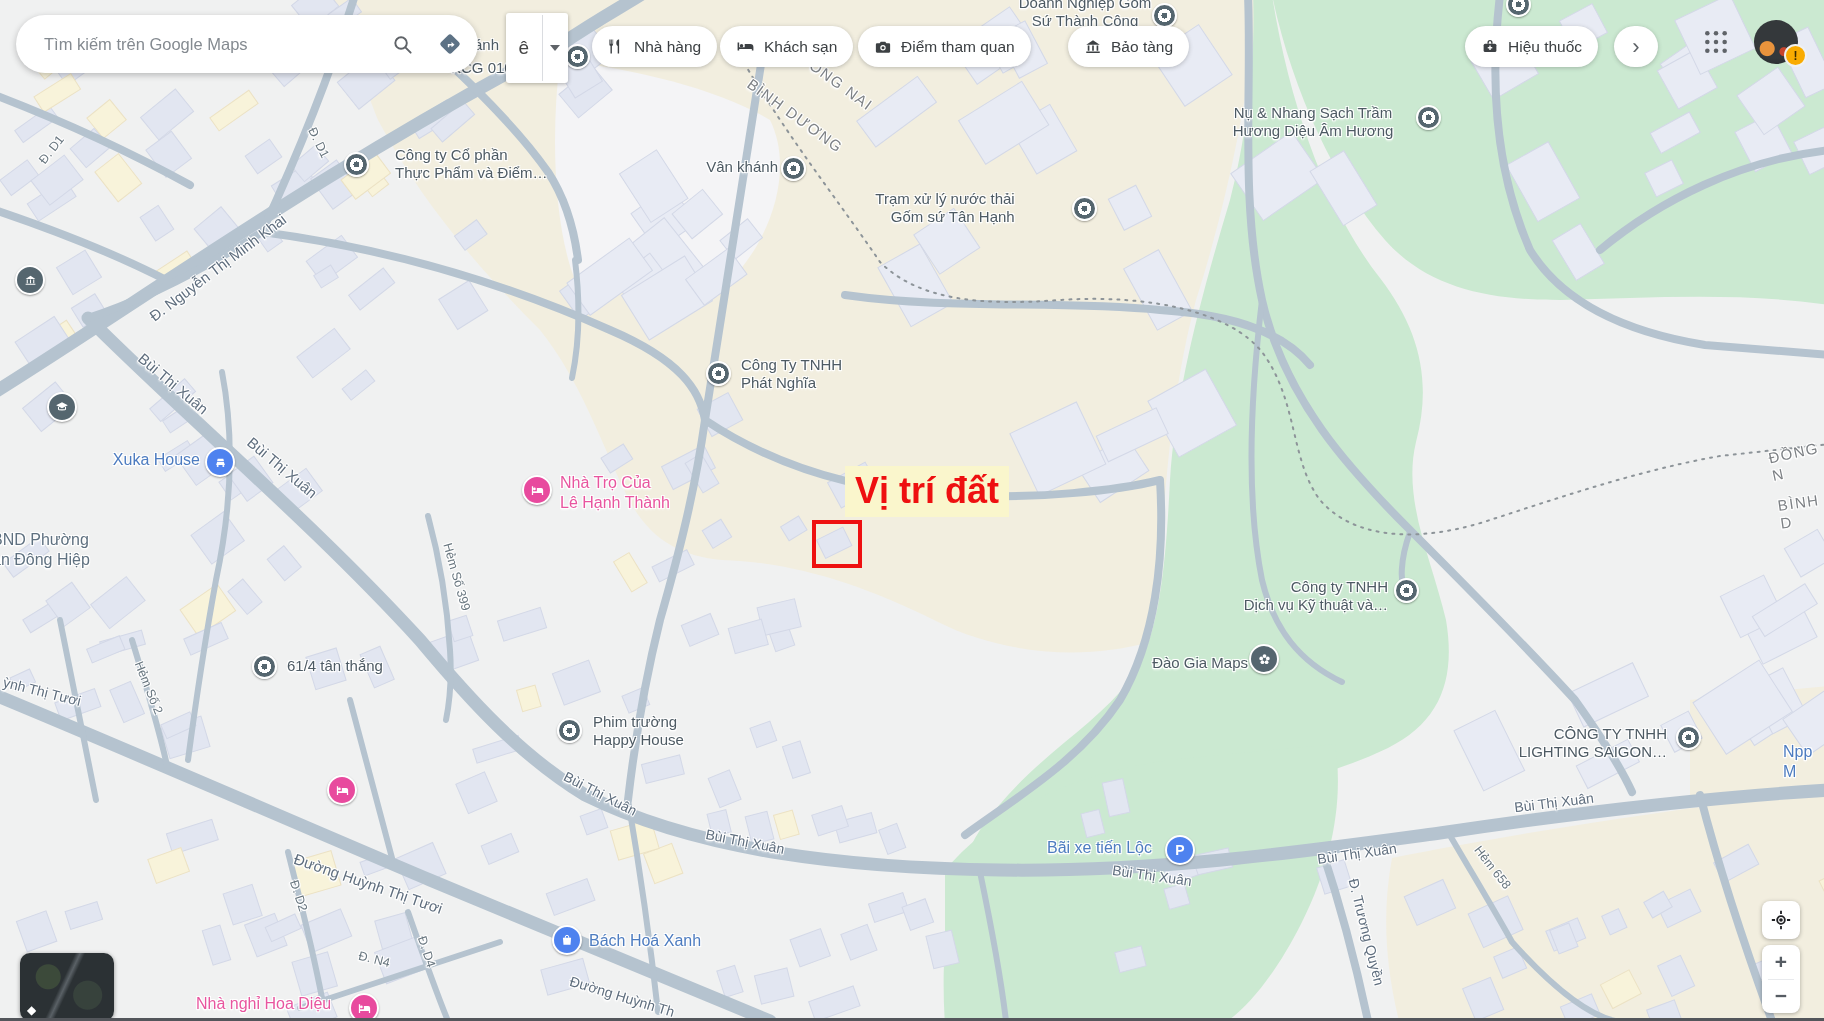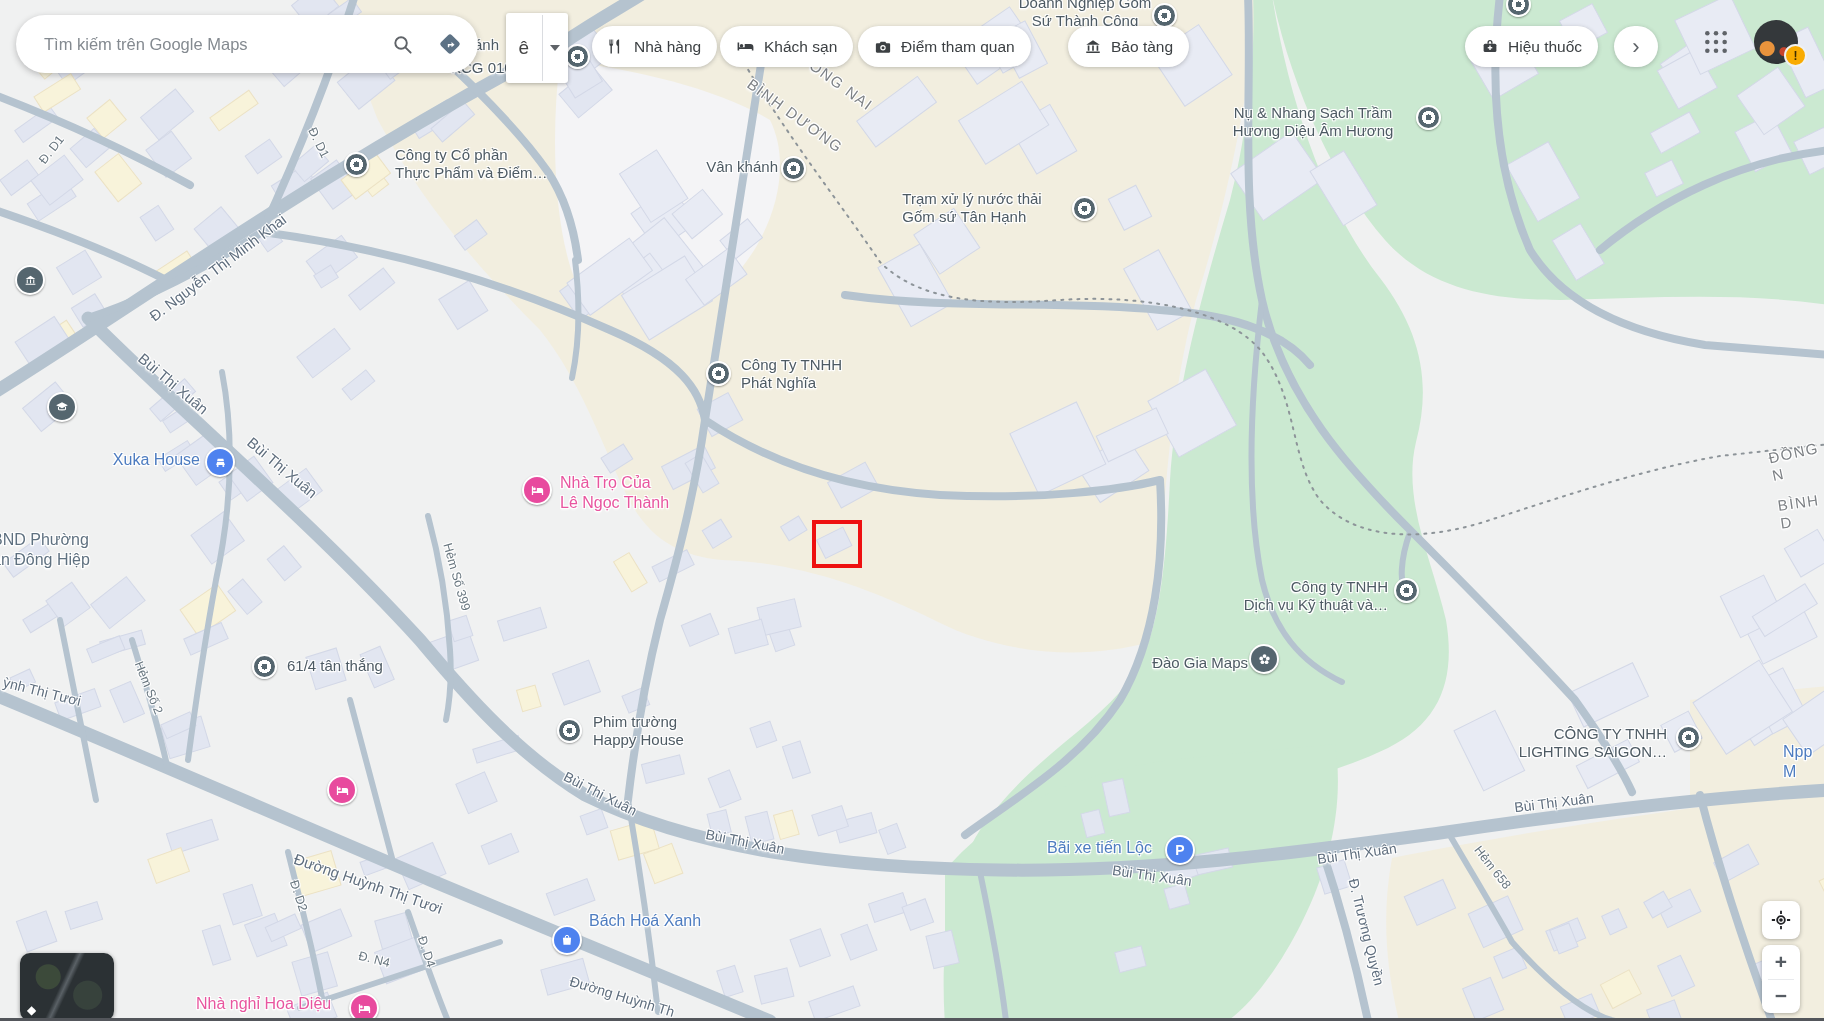--- a/index.html
+++ b/index.html
@@ -344,42 +344,42 @@
   <span class="lbl street-sm" style="left:1492px;top:868px;transform:translate(-50%,-50%) rotate(52deg)">Hẻm 658</span>
 
   <span class="lbl boundary" style="left:836px;top:82px;transform:translate(-50%,-50%) rotate(36deg)">ĐỒNG NAI</span>
   <span class="lbl boundary" style="left:795px;top:116px;transform:translate(-50%,-50%) rotate(36deg)">BÌNH DƯƠNG</span>
   <span class="lbl boundary" style="left:1770px;top:462px;transform:translate(0,-50%) rotate(-12deg)">ĐỒNG N</span>
   <span class="lbl boundary" style="left:1779px;top:512px;transform:translate(0,-50%) rotate(-8deg)">BÌNH D</span>
 
   <span class="lbl poi" style="left:395px;top:164px;transform:translate(0,-50%)">Công ty Cổ phần
 Thực Phẩm và Điểm…</span>
   <span class="lbl poi" style="left:778px;top:167px;transform:translate(-100%,-50%);text-align:right">Vân khánh</span>
-  <span class="lbl poi" style="left:972px;top:208px;transform:translate(-50%,-50%);text-align:left">Trạm xử lý nước thải
+  <span class="lbl poi" style="left:945px;top:208px;transform:translate(-50%,-50%);text-align:right">Trạm xử lý nước thải
 Gốm sứ Tân Hạnh</span>
   <span class="lbl poi" style="left:1313px;top:122px;transform:translate(-50%,-50%);text-align:center">Nụ &amp; Nhang Sạch Trầm
 Hương Diệu Âm Hương</span>
   <span class="lbl poi" style="left:741px;top:374px;transform:translate(0,-50%)">Công Ty TNHH
 Phát Nghĩa</span>
   <span class="lbl poi-blue" style="left:200px;top:460px;transform:translate(-100%,-50%)">Xuka House</span>
   <span class="lbl poi-pink" style="left:560px;top:493px;transform:translate(0,-50%)">Nhà Trọ Của
-Lê Ngọc Thành</span>
+Lê Hạnh Thành</span>
   <span class="lbl civic" style="left:-8px;top:550px;transform:translate(0,-50%)">BND Phường
 an Đông Hiệp</span>
   <span class="lbl poi" style="left:287px;top:666px;transform:translate(0,-50%)">61/4 tân thắng</span>
   <span class="lbl poi" style="left:593px;top:731px;transform:translate(0,-50%)">Phim trường
 Happy House</span>
   <span class="lbl poi" style="left:1388px;top:596px;transform:translate(-100%,-50%);text-align:right">Công ty TNHH
 Dịch vụ Kỹ thuật và…</span>
   <span class="lbl poi" style="left:1248px;top:663px;transform:translate(-100%,-50%);text-align:right">Đào Gia Maps</span>
   <span class="lbl poi" style="left:1667px;top:743px;transform:translate(-100%,-50%);text-align:right">CÔNG TY TNHH
 LIGHTING SAIGON…</span>
   <span class="lbl poi-blue" style="left:1783px;top:762px;transform:translate(0,-50%)">Npp M</span>
   <span class="lbl poi-blue" style="left:1047px;top:848px;transform:translate(0,-50%)">Bãi xe tiến Lộc</span>
-  <span class="lbl poi-blue" style="left:589px;top:921px;transform:translate(0,-50%)">Bách Hoá Xanh</span>
+  <span class="lbl poi-blue" style="left:589px;top:941px;transform:translate(0,-50%)">Bách Hoá Xanh</span>
   <span class="lbl poi-pink" style="left:196px;top:1004px;transform:translate(0,-50%)">Nhà nghỉ Hoa Diệu</span>
   <span class="lbl poi" style="left:1085px;top:12px;transform:translate(-50%,-50%);text-align:center">Doanh Nghiệp Gốm
 Sứ Thành Công</span>
   <span class="lbl poi" style="left:474px;top:45px;transform:translate(0,-50%)">ánh</span>
   <span class="lbl poi" style="left:451px;top:68px;transform:translate(0,-50%)">KCG 01020</span>
 
   <div class="mk m-dot" style="left:344px;top:152px"></div>
   <div class="mk m-dot" style="left:781px;top:156px"></div>
   <div class="mk m-dot" style="left:1072px;top:196px"></div>
   <div class="mk m-dot" style="left:1416px;top:105px"></div>
@@ -440,20 +440,21 @@
   <div class="mk m-col m-blue" style="left:552px;top:925px">
     <svg width="14" height="14" viewBox="0 0 24 24">
         <path d="M5 8h14l-1 12H6L5 8z" fill="#fff"></path>
         <path d="M9 10V7a3 3 0 0 1 6 0v3" stroke="#fff" stroke-width="1.7" fill="none"></path>
       </svg>
   </div>
   <div class="mk m-col m-blue" style="left:1165px;top:835px">
       <span>P</span>
     </div>
 
+  <div id="site-label">Vị trí đất</div>
   <div id="site-rect"></div>
 
   <div class="searchbox">
     <input type="text" placeholder="Tìm kiếm trên Google Maps" style="">
     <div class="sb-btn">
       <svg width="23" height="23" viewBox="0 0 24 24">
           <circle cx="10.5" cy="10.5" r="6" stroke="#5f6368" stroke-width="2" fill="none"></circle>
           <path d="M15 15l5.5 5.5" stroke="#5f6368" stroke-width="2" stroke-linecap="round"></path>
         </svg>
     </div>

